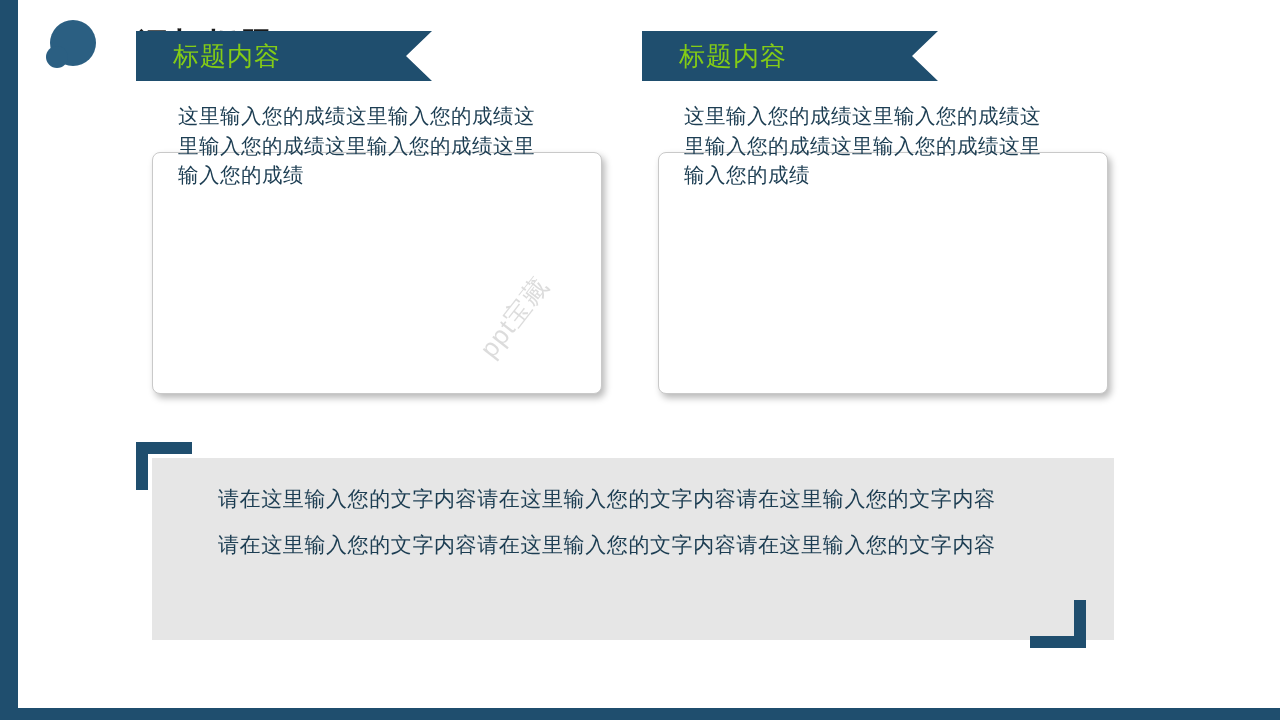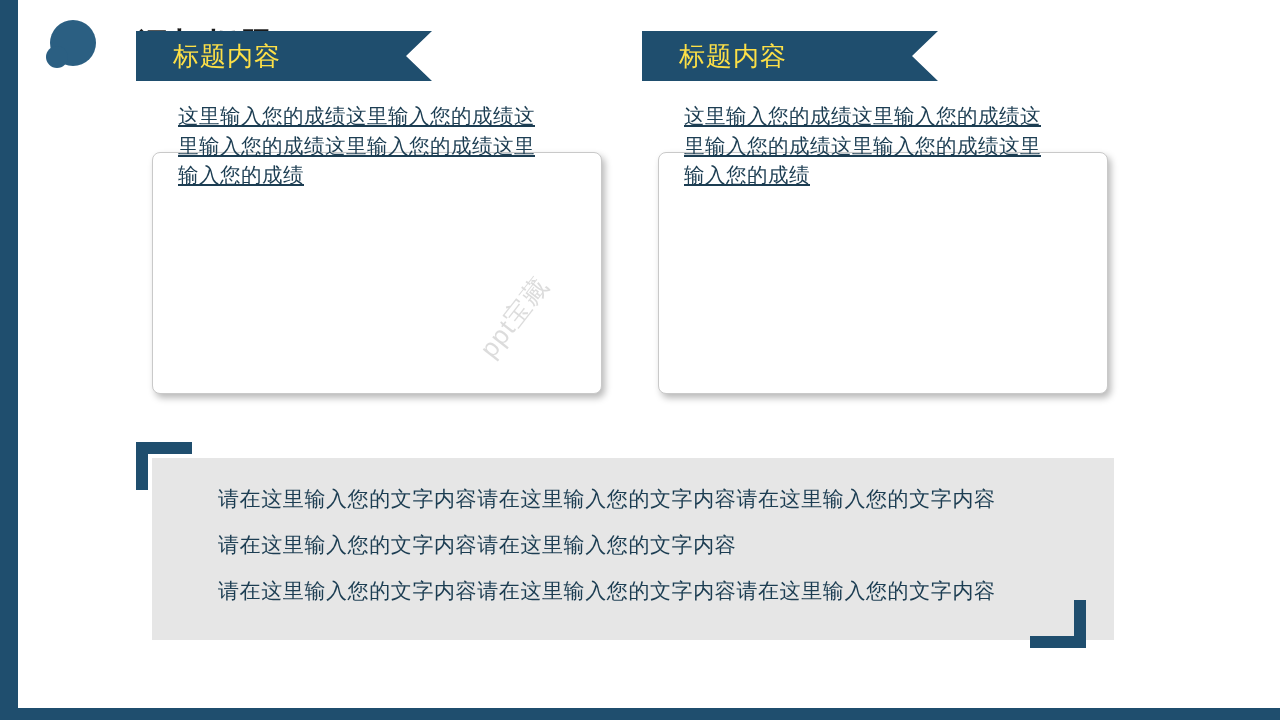--- a/index.html
+++ b/index.html
@@ -76,41 +76,40 @@
   }
   .card.card-1 { left: 152px; }
   .card.card-2 { left: 658px; }
 
   .ribbon {
     position: absolute;
     top: 31px;
     height: 50px;
     width: 296px;
     background: #1f4e6e;
-    color: #fde047;
+    color: #84cc16;
     display: flex;
     align-items: center;
     box-sizing: border-box;
     padding-left: 37px;
     font-size: 26px;
     letter-spacing: 1px;
     clip-path: polygon(0 0, 100% 0, calc(100% - 26px) 50%, 100% 100%, 0 100%);
   }
   .ribbon.ribbon-1 { left: 136px; }
   .ribbon.ribbon-2 { left: 642px; }
 
   .card-body {
     position: absolute;
     top: 102px;
     width: 360px;
     font-size: 20.5px;
     line-height: 1.45;
     color: #1c3d52;
     letter-spacing: 0.5px;
-    text-decoration: underline;
   }
   .card-body.body-1 { left: 178px; }
   .card-body.body-2 { left: 684px; }
 
   
   .bottom-panel {
     position: absolute;
     left: 152px;
     top: 458px;
     width: 962px;
@@ -193,19 +192,18 @@
 
 <div class="card card-2"></div>
 <div class="ribbon ribbon-2">标题内容</div>
 <div class="card-body body-2">这里输入您的成绩这里输入您的成绩这里输入您的成绩这里输入您的成绩这里输入您的成绩</div>
 
 <div class="bottom-panel"></div>
 <div class="corner-tl"></div>
 <div class="corner-br"></div>
 <div class="bottom-lines">
   <div class="line">请在这里输入您的文字内容请在这里输入您的文字内容请在这里输入您的文字内容</div>
-  <div class="line">请在这里输入您的文字内容请在这里输入您的文字内容</div>
   <div class="line">请在这里输入您的文字内容请在这里输入您的文字内容请在这里输入您的文字内容</div>
 </div>
 
 <div class="watermark">ppt宝藏</div>
 
 <div class="footer-bar"></div>
 
 </body></html>

